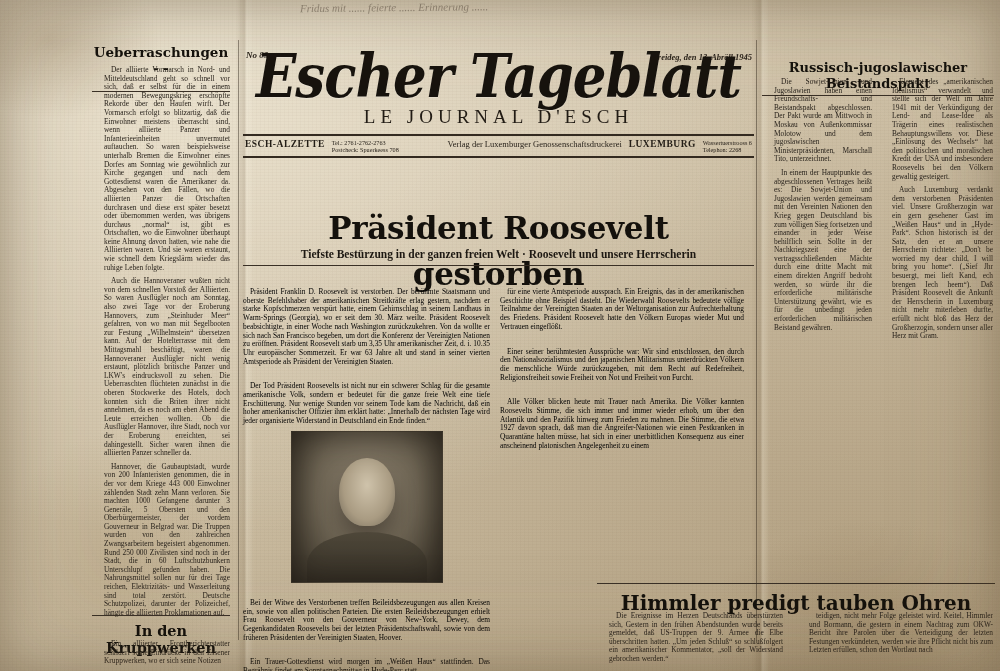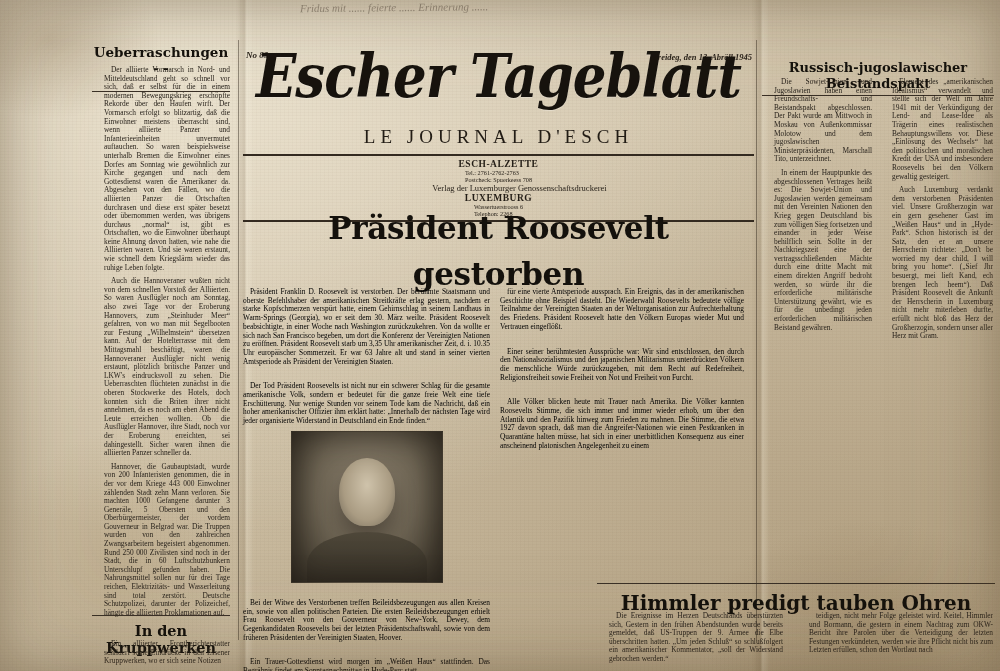--- a/index.html
+++ b/index.html
@@ -92,37 +92,35 @@
     color: #17130e;
     letter-spacing: -1px;
     font-style: italic;
     transform: scaleY(1.12);
     text-shadow: 0 1px 0 rgba(255,255,255,.25);
   }
   .masthead-sub {
     font-family: "Liberation Serif", serif;
     font-size: 19px;
     letter-spacing: 5px;
-    margin-top: 20px;
+    margin-top: 0;
     color: #221c15;
   }
   .masthead-rule {
     height: 2px;
     background: #332a20;
     margin-top: 6px;
   }
   .masthead-bar {
     display: flex;
-    align-items: center;
     justify-content: space-between;
     font-size: 8px;
     padding: 3px 2px 3px 2px;
     border-bottom: 2px solid #332a20;
     color: #231d16;
-    flex-direction: column;
   }
   .masthead-bar .b1 { font-weight: bold; font-size: 9.5px; letter-spacing:.5px;}
   .masthead-bar .tiny { font-size: 6.2px; line-height: 7px; text-align: left;}
   .masthead-bar .b3 { font-size: 8.5px; margin-left: 42px; }
   .masthead-bar .b4 { font-weight: bold; font-size: 9.5px; letter-spacing: .5px;}
 
   .issue-no {
     position: absolute;
     left: 246px; top: 50px;
     font-size: 9px;
@@ -312,20 +310,21 @@
       <div class="b3">Verlag der Luxemburger Genossenschaftsdruckerei</div>
       <div class="b4">LUXEMBURG</div>
       <div style="text-align:left;">
         <div class="tiny">Wassertuerstrooss 6</div>
         <div class="tiny">Telephon: 2268</div>
       </div>
     </div>
   </div>
 
   <div class="main-headline">Präsident Roosevelt gestorben</div>
+  <div class="sub-headline">Tiefste Bestürzung in der ganzen freien Welt · Roosevelt und unsere Herrscherin</div>
 
   <div class="lead-wrap">
     <div class="lead-col lead-text">
       <p>Präsident Franklin D. Roosevelt ist verstorben. Der berühmte Staatsmann und oberste Befehlshaber der amerikanischen Streitkräfte erlag gestern, nachdem er starke Kopfschmerzen verspürt hatte, einem Gehirnschlag in seinem Landhaus in Warm-Springs (Georgia), wo er seit dem 30. März weilte. Präsident Roosevelt beabsichtigte, in einer Woche nach Washington zurückzukehren. Von da wollte er sich nach San Francisco begeben, um dort die Konferenz der Vereinigten Nationen zu eröffnen. Präsident Roosevelt starb um 3,35 Uhr amerikanischer Zeit, d. i. 10.35 Uhr europäischer Sommerzeit. Er war 63 Jahre alt und stand in seiner vierten Amtsperiode als Präsident der Vereinigten Staaten.</p>
       <p>Der Tod Präsident Roosevelts ist nicht nur ein schwerer Schlag für die gesamte amerikanische Volk, sondern er bedeutet für die ganze freie Welt eine tiefe Erschütterung. Nur wenige Stunden vor seinem Tode kam die Nachricht, daß ein hoher amerikanischer Offizier ihm erklärt hatte: „Innerhalb der nächsten Tage wird jeder organisierte Widerstand in Deutschland ein Ende finden.“</p>
 
       <div class="photo">
         <div class="face"></div>
         <div class="shoulders"></div>
         <div class="vign"></div>

